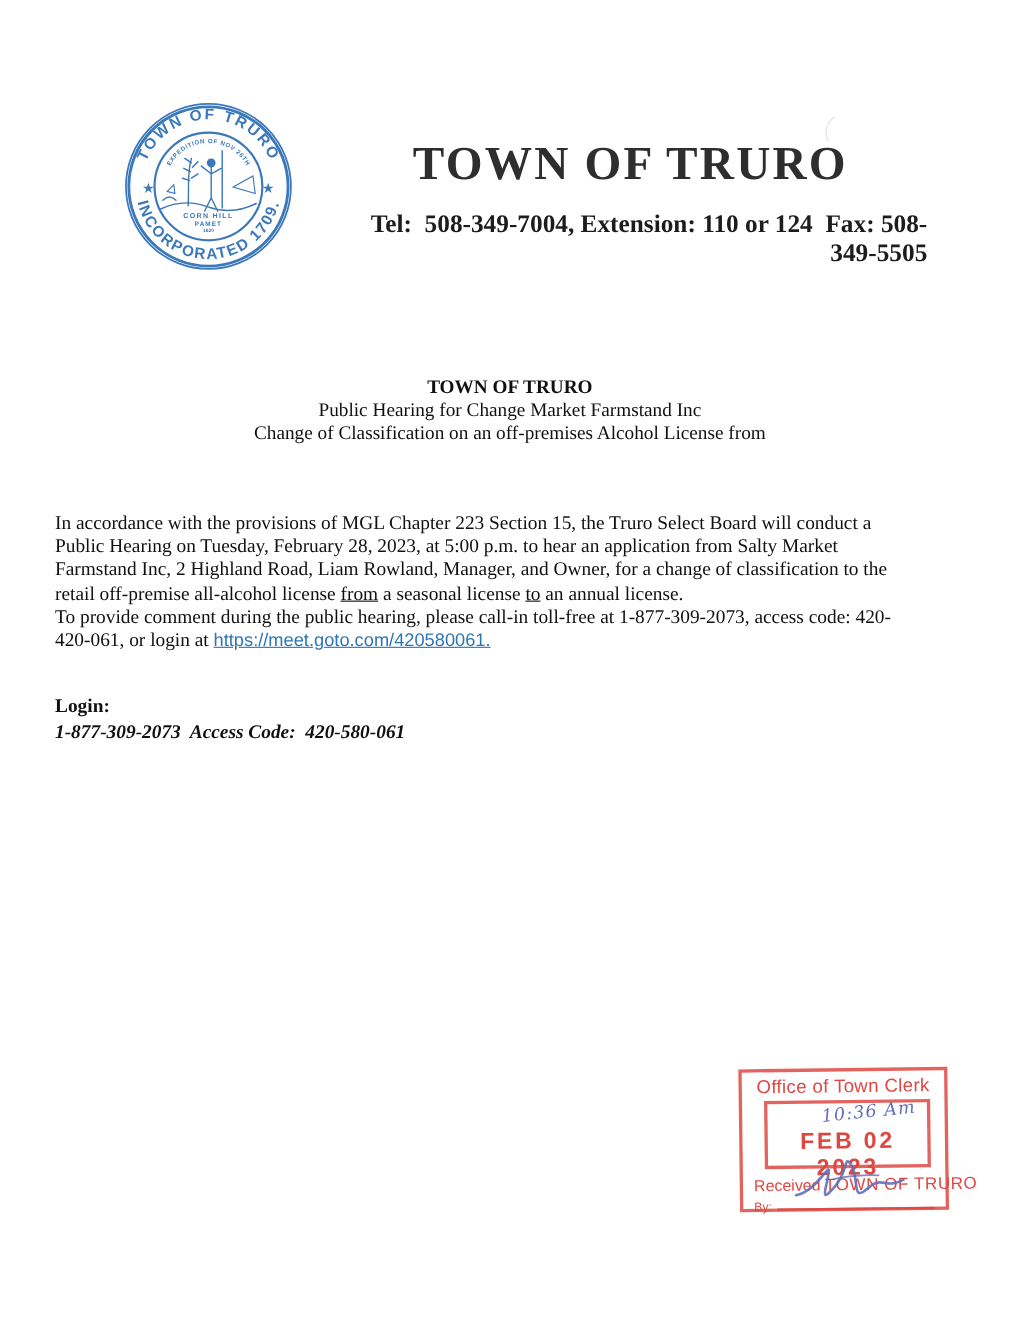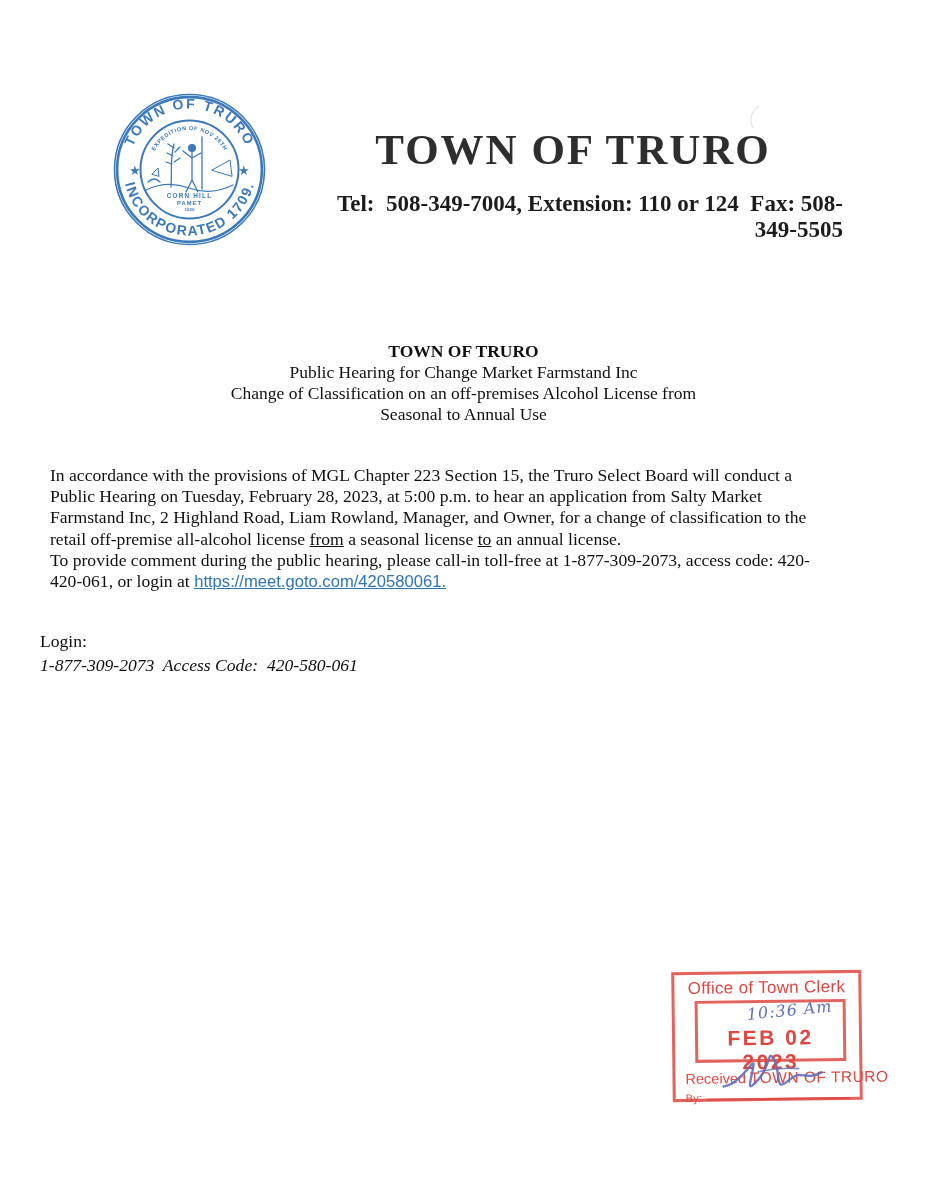--- a/index.html
+++ b/index.html
@@ -37,21 +37,21 @@
   .bline{white-space:nowrap;}
   .u{text-decoration:underline;}
   .doc-link{
     font-family:"Liberation Sans", sans-serif;
     font-size:16.6px;
     color:#2e75b6;
     text-decoration:underline;
     cursor:pointer;
   }
 
-  .login-block{position:absolute;left:40px;top:630px;font-size:17.6px;line-height:22.5px;color:#101010;}
+  .login-block{position:absolute;left:50px;top:630px;font-size:17.6px;line-height:22.5px;color:#101010;font-weight:bold;}
   .login-url{display:block;margin-top:2px;font-size:17.2px;}
   .login-phone{font-style:italic;margin-top:1px;}
 
   .signature-block{position:absolute;left:50px;top:722px;font-size:17.6px;line-height:21.5px;color:#101010;}
 
   
   .stamp{
     position:absolute;left:672px;top:971px;width:184px;height:124px;
     border:3px solid rgba(220,62,56,.85);
     transform:rotate(-0.7deg);
@@ -143,21 +143,20 @@
 
   <div class="masthead">
     <div class="masthead-title">TOWN OF TRURO</div>
     <div class="masthead-phone pre">Tel:  508-349-7004, Extension: 110 or 124  Fax: 508-349-5505</div>
   </div>
 
   <div class="notice">
     <div class="notice-heading">TOWN OF TRURO</div>
     <div>Public Hearing for Change Market Farmstand Inc</div>
     <div>Change of Classification on an off-premises Alcohol License from</div>
-    <div>Seasonal to Annual Use</div>
   </div>
 
   <div class="body-text">
     <div class="bline">In accordance with the provisions of MGL Chapter 223 Section 15, the Truro Select Board will conduct a</div>
     <div class="bline">Public Hearing on Tuesday, February 28, 2023, at 5:00 p.m. to hear an application from Salty Market</div>
     <div class="bline">Farmstand Inc, 2 Highland Road, Liam Rowland, Manager, and Owner, for a change of classification to the</div>
     <div class="bline"><span>retail off-premise all-alcohol license </span><span class="u">from</span><span> a seasonal license </span><span class="u">to</span><span> an annual license.</span></div>
     <div class="bline">To provide comment during the public hearing, please call-in toll-free at 1-877-309-2073, access code: 420-</div>
     <div class="bline"><span>420-061, or login at </span><a class="doc-link">https://meet.goto.com/420580061.</a></div>
   </div>

